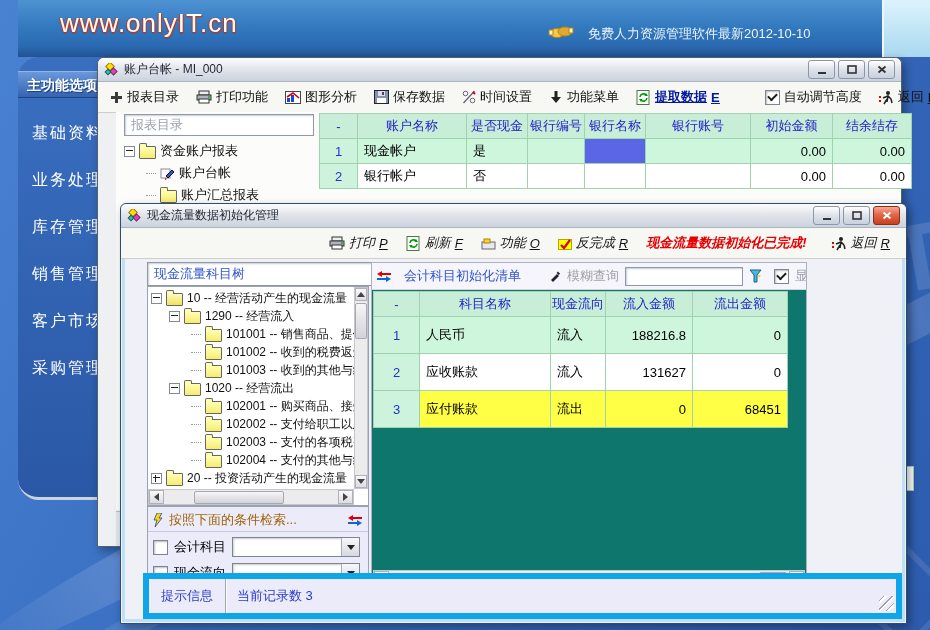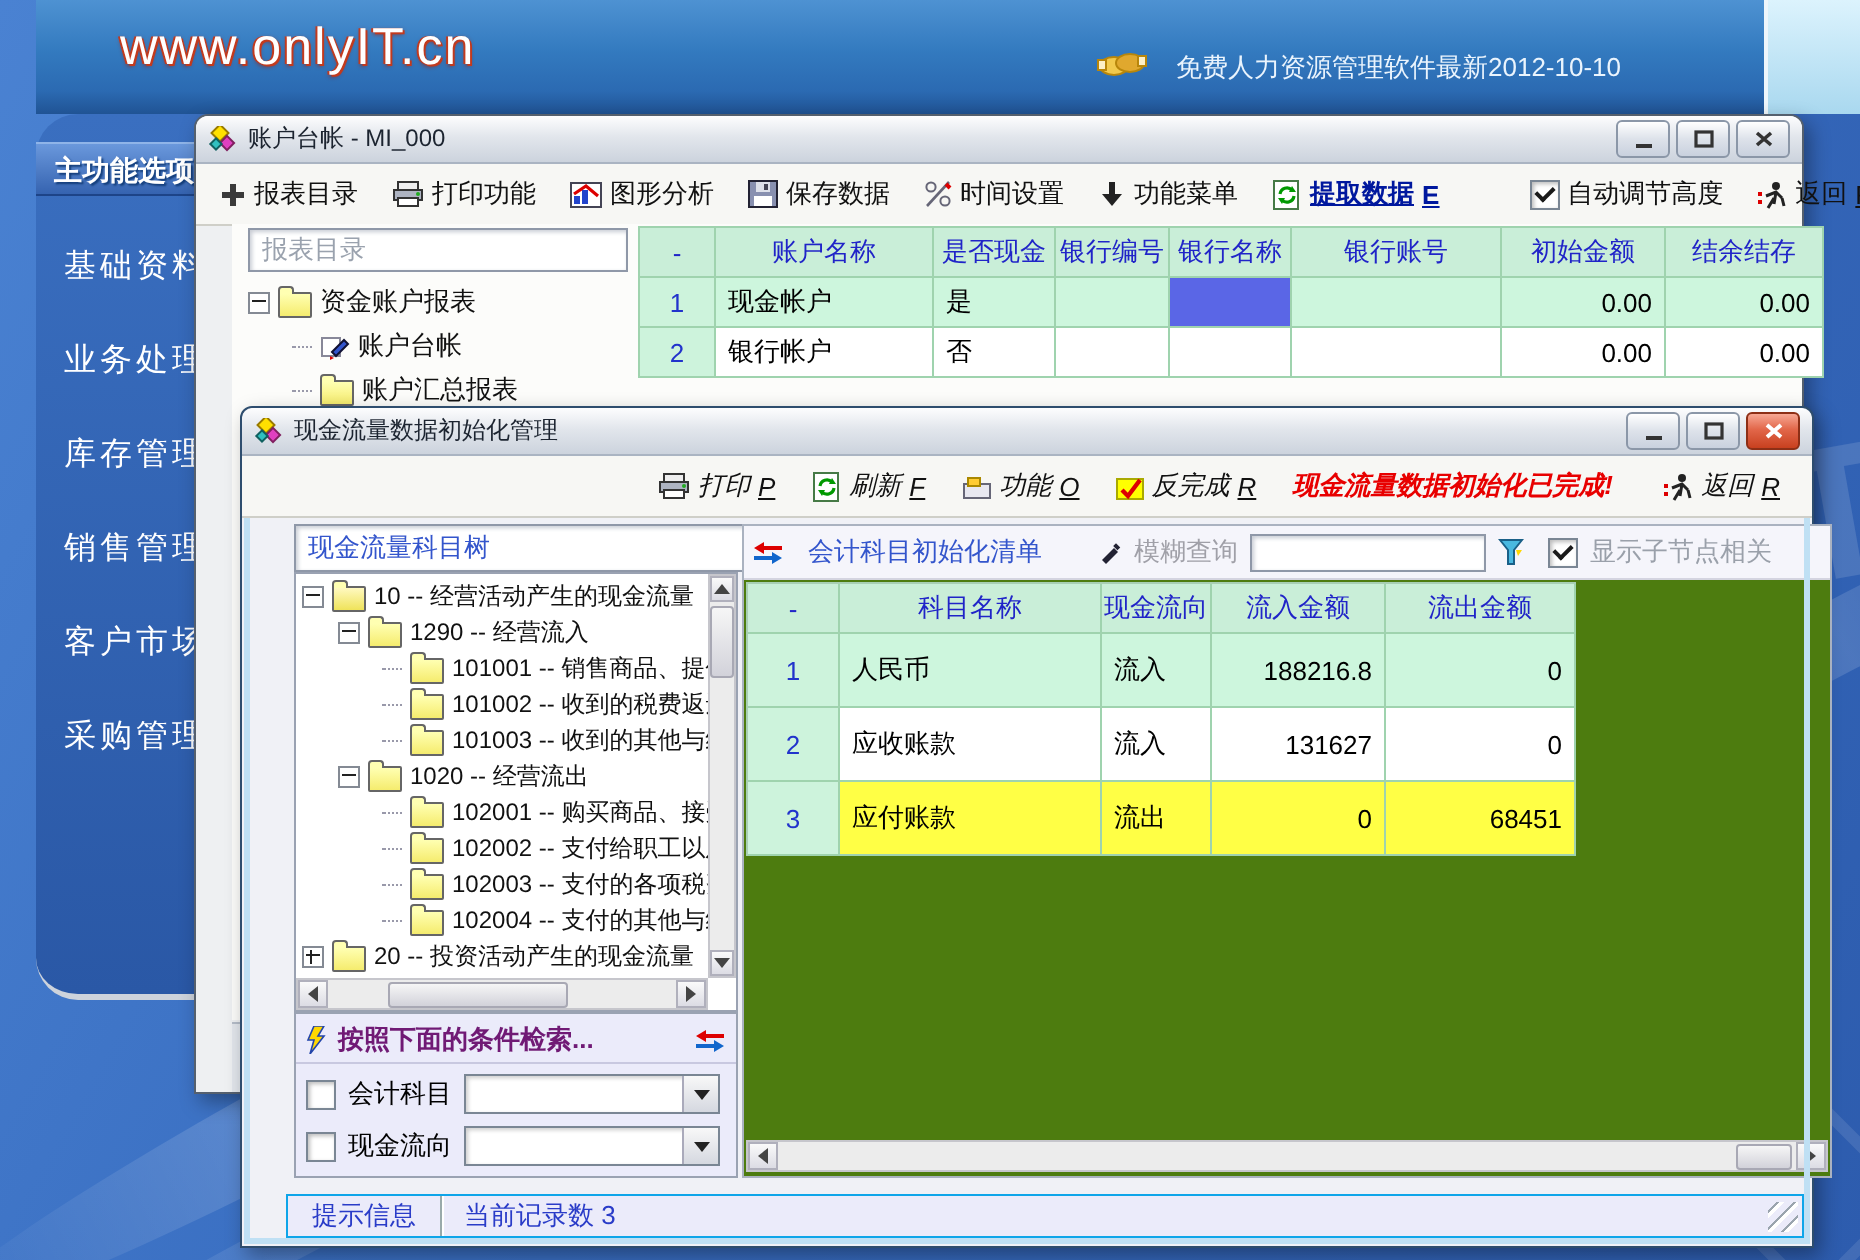--- a/index.html
+++ b/index.html
@@ -478,21 +478,21 @@
       </div>
     </div>
 
     <div class="abs lav" style="left:8px;top:302px;width:222px;height:83px;border:1px solid #9aa2b2;box-sizing:border-box;">
       <div style="display:flex;align-items:center;gap:5px;padding:4px 5px 2px 5px;border-bottom:1px solid #c8c8e0;">
         <span>
             <svg width="11" height="14">
               <polygon points="4,0 9,0 6,5 9,5 2,14 4,7 1,7" fill="#ffd700" stroke="#2244aa" stroke-width="0.8"></polygon>
             </svg>
           </span>
-        <span style="font-size:13px;color:#701a75;font-weight:bold;">按照下面的条件检索...</span>
+        <span style="font-size:13px;color:#a16207;">按照下面的条件检索...</span>
         <span style="margin-left:auto;">
             <svg width="16" height="11">
               <polygon points="1,3 6,0 6,2 15,2 15,4 6,4 6,6" fill="#d00"></polygon>
               <polygon points="15,8 10,5 10,7 1,7 1,9 10,9 10,11" fill="#16c"></polygon>
             </svg>
           </span>
       </div>
       <div style="display:flex;align-items:center;gap:6px;padding:5px 5px 0 5px;">
         <span class="cb"></span>
         <span style="font-size:13px;">会计科目</span>
@@ -508,21 +508,21 @@
         <span style="font-size:13px;">现金流向</span>
         <span class="combo" style="width:128px;">
           <span style="font-size:12px;padding-left:3px;"></span>
           <span class="combo-btn">
               <span class="tri-d"></span>
             </span>
         </span>
       </div>
     </div>
 
-    <div class="abs" style="left:232px;top:58px;width:545px;height:327px;background:#4d7c0f;border:1px solid #aab2c0;box-sizing:border-box;overflow:hidden;">
+    <div class="abs" style="left:232px;top:58px;width:436px;height:327px;background:#0f766e;border:1px solid #aab2c0;box-sizing:border-box;overflow:hidden;">
       <div style="height:26px;display:flex;align-items:center;gap:6px;background:#f5f5fb;border-bottom:1px solid #d4d4e0;padding:0 4px;white-space:nowrap;">
         <span>
             <svg width="16" height="11">
               <polygon points="1,3 6,0 6,2 15,2 15,4 6,4 6,6" fill="#d00"></polygon>
               <polygon points="15,8 10,5 10,7 1,7 1,9 10,9 10,11" fill="#16c"></polygon>
             </svg>
           </span>
         <span style="font-size:13px;color:#3355cc;margin-left:6px;">会计科目初始化清单</span>
         <span style="margin-left:22px;">
             <svg width="12" height="12">
@@ -570,21 +570,21 @@
         <span class="sb-btn">
             <span class="tri-l"></span>
           </span>
         <span class="sb-thumb" style="width:26px;height:11px;margin-left:auto;"></span>
         <span class="sb-btn" style="margin-left:2px;">
             <span class="tri-r"></span>
           </span>
       </div>
     </div>
 
-    <div class="abs lav" style="left:4px;right:4px;bottom:4px;height:22px;border:1px solid #0ea5e9;box-sizing:border-box;display:flex;align-items:center;">
+    <div class="abs lav" style="left:4px;right:4px;bottom:4px;height:46px;border:6px solid #0ea5e9;box-sizing:border-box;display:flex;align-items:center;">
       <span style="font-size:13px;color:#2a3cc8;padding:0 12px;">提示信息</span>
       <span style="align-self:stretch;border-left:1px solid #9aa;border-right:1px solid #fff;"></span>
       <span style="font-size:13px;color:#2a3cc8;padding:0 10px;">当前记录数 3</span>
       <span class="grip" style="right:2px;bottom:2px;"></span>
     </div>
   </div>
 
 </div>
 
 </body></html>

